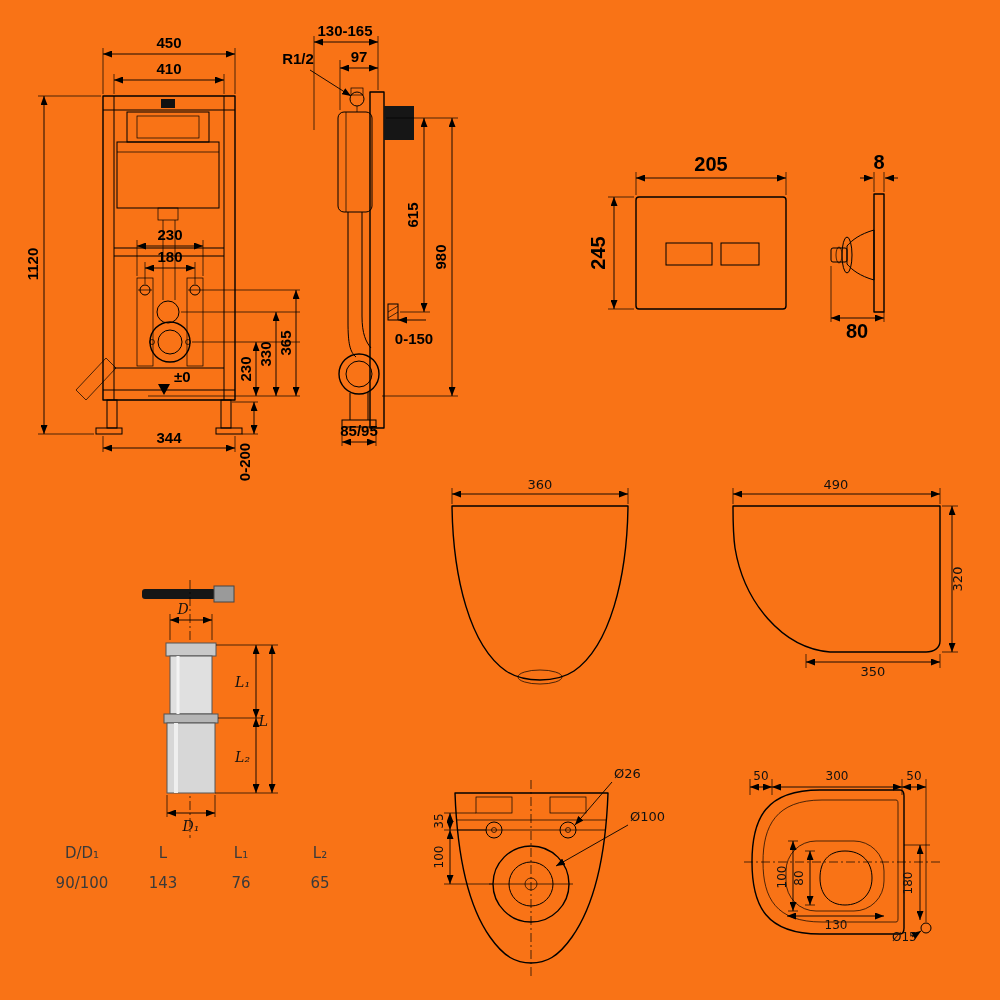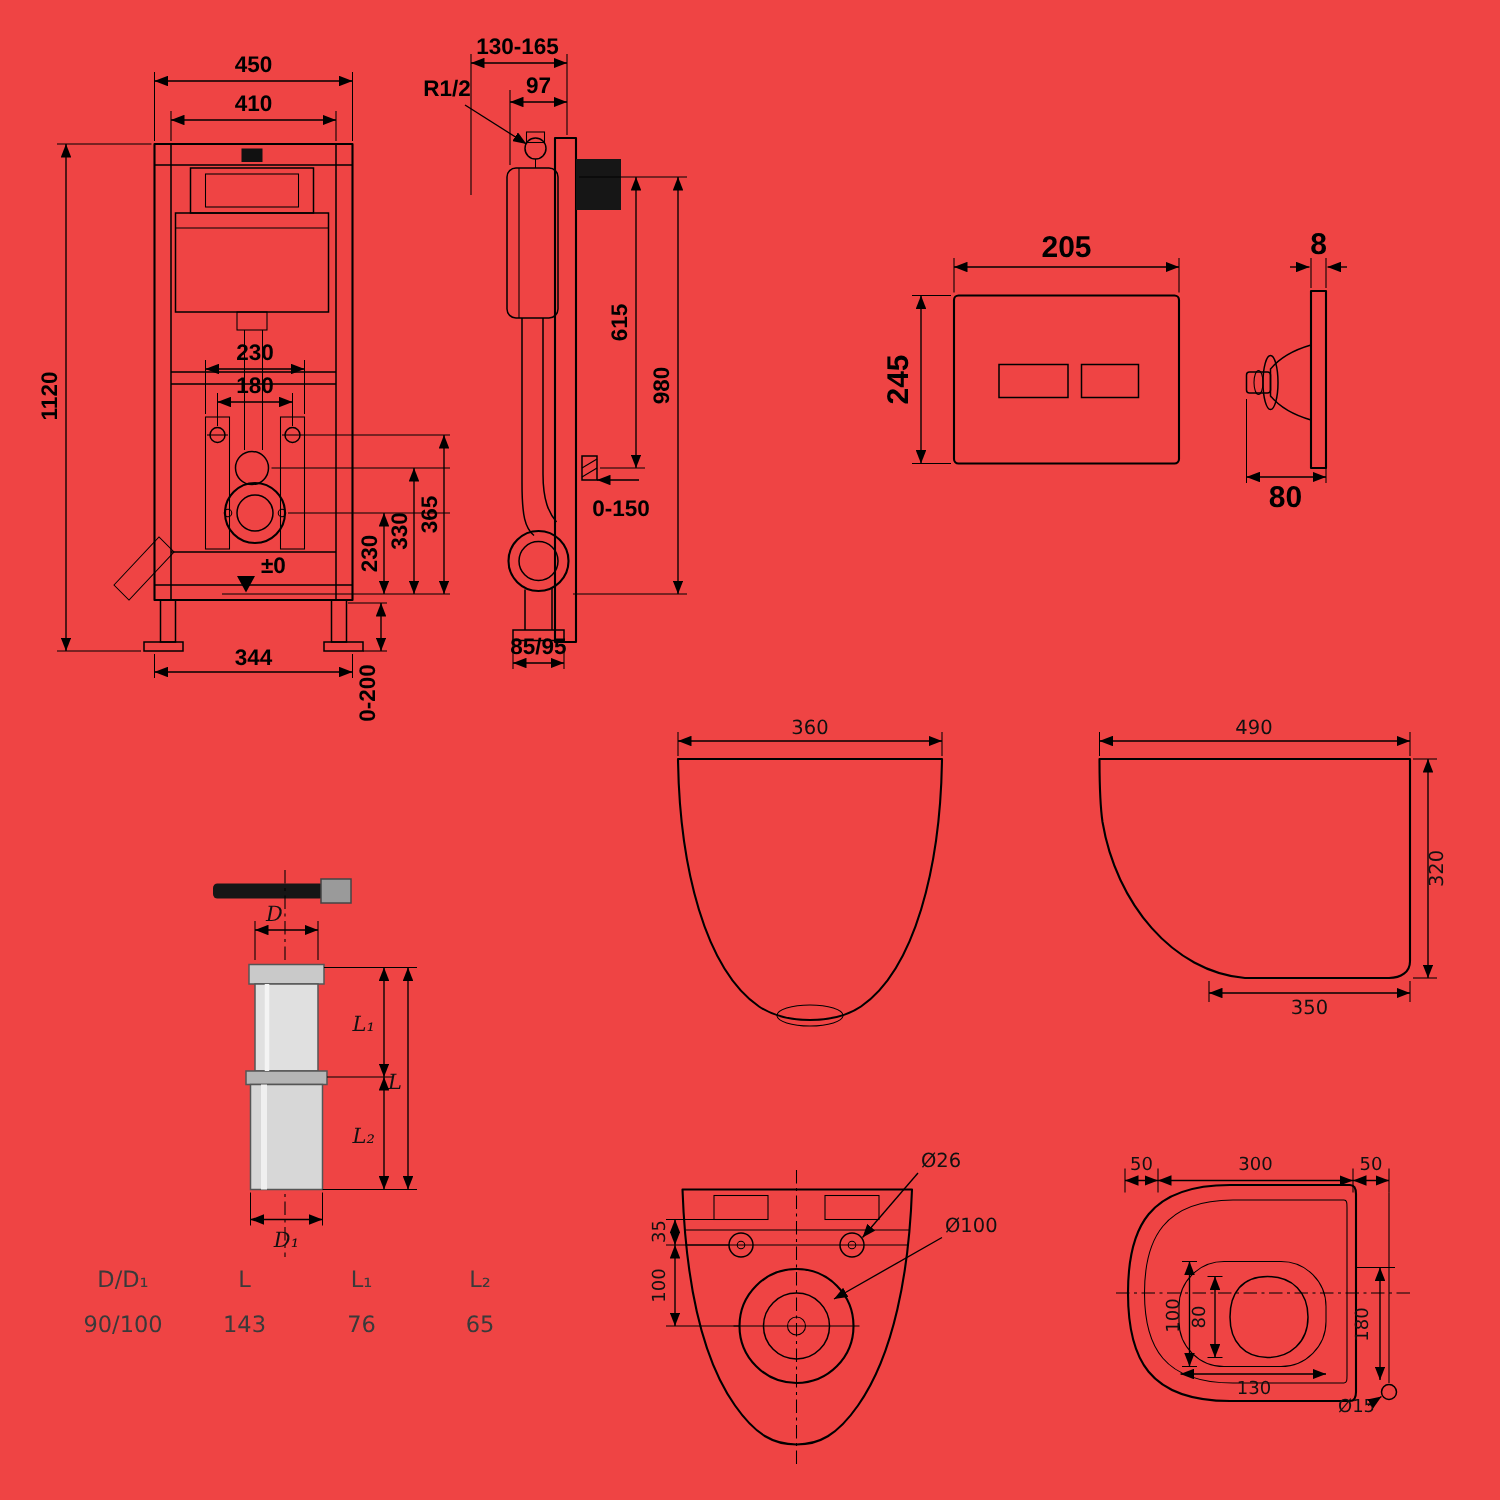--- a/index.html
+++ b/index.html
@@ -1,16 +1,16 @@
 <!DOCTYPE html>
 <html><head>
 <meta charset="utf-8">
 <style>
   html,body { margin:0; padding:0; background:#fff; }
-  #canvas { width:1000px; height:1000px; background:#ef4444; position:relative; font-family:"Liberation Sans",sans-serif; }
+  #canvas { width:1000px; height:1000px; background:#f97316; position:relative; font-family:"Liberation Sans",sans-serif; }
   svg { display:block; }
   .o   { stroke:#000; stroke-width:1.4; fill:none; stroke-linejoin:round; }
   .o2  { stroke:#000; stroke-width:1;   fill:none; }
   .t   { stroke:#000; stroke-width:0.7; fill:none; }
   .dm  { stroke:#000; stroke-width:0.9; fill:none; }
   .dla { marker-start:url(#as); marker-end:url(#ae); }
   .dle { marker-end:url(#ae); }
   .cl  { stroke:#000; stroke-width:0.7; stroke-dasharray:9 3 2 3; fill:none; }
   text { fill:#000; }
   .db15 { font:bold 15px "Liberation Sans",sans-serif; }

